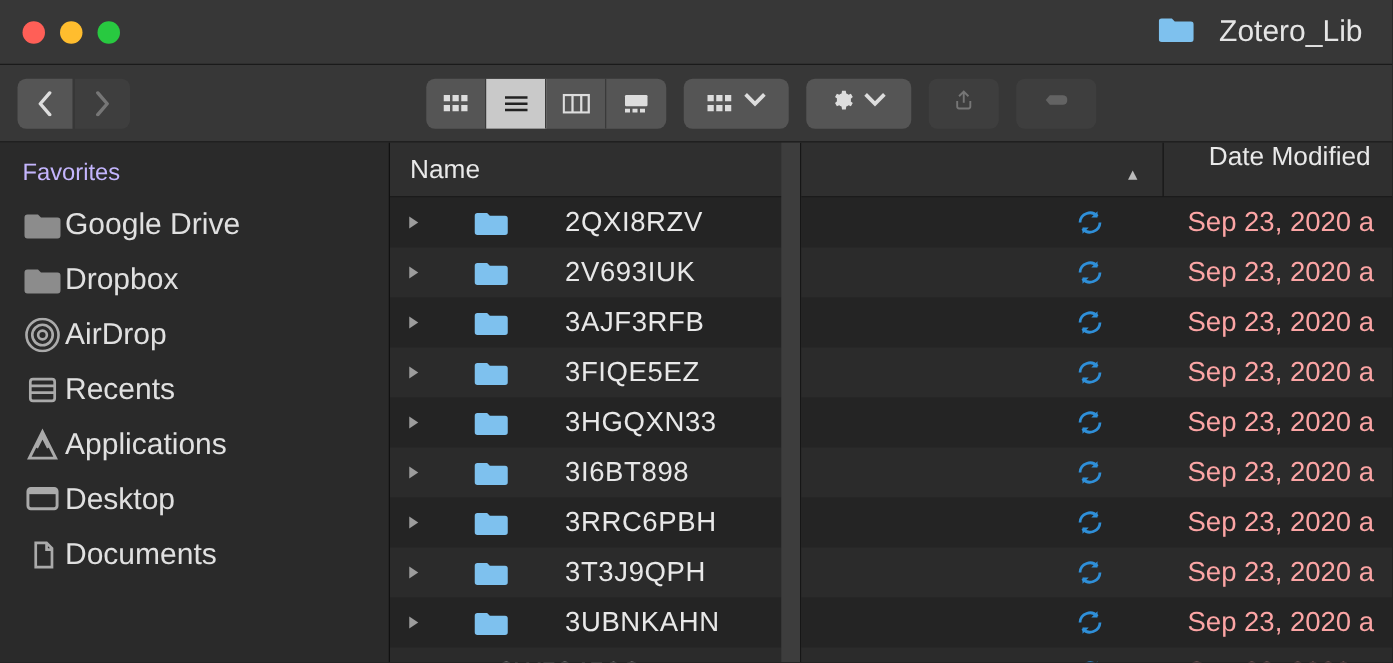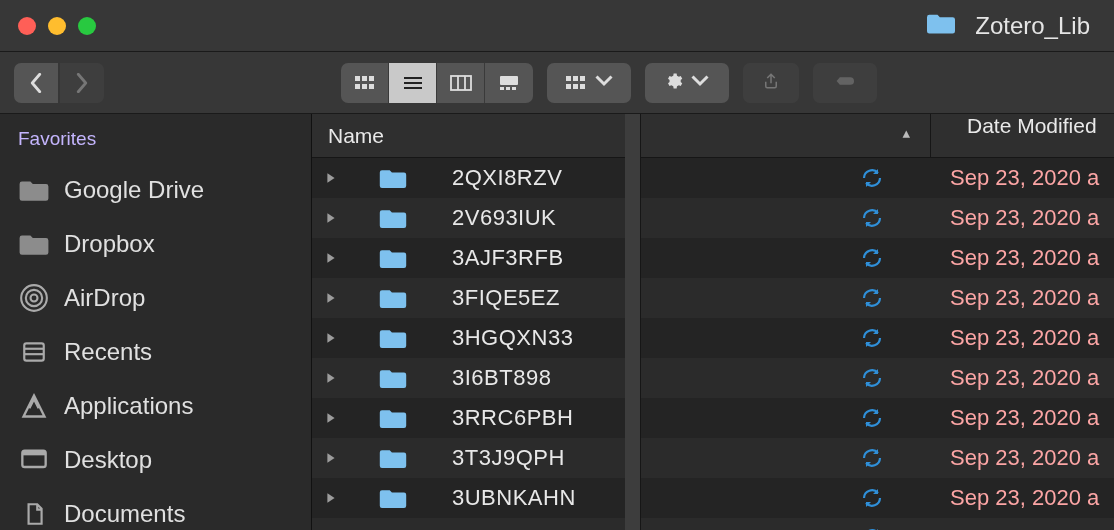--- a/index.html
+++ b/index.html
@@ -27,26 +27,26 @@
     .seg .cell:last-child { border-right: none; }
     .seg .cell.active { background: #c9c9c9; color: #222; }
 
     .drop { width: 84px; gap: 8px; }
     .chev svg, .geari svg, .sharei svg, .tagi svg { width: 18px; height: 18px; }
     .spacer { flex: 1; }
 
     .body { flex: 1; display: flex; overflow: hidden; }
     .sidebar { width: 312px; background: #2a2a2a; padding: 14px 0 0 0; font-size: 24px; color: #e0e0e0; border-right: 1px solid #111; }
     .sb-head { font-size: 19px; color: #c4b5fd; padding: 0 18px 8px 18px; }
-    .sb-item { display: flex; align-items: flex-end; gap: 14px; padding: 8px 18px; cursor: pointer; margin-top: 10px; }
+    .sb-item { display: flex; align-items: flex-end; gap: 2px; padding: 8px 18px; cursor: pointer; }
     .sb-ico { width: 32px; height: 28px; display: flex; align-items: center; justify-content: center; }
 
     .content { flex: 1; display: flex; flex-direction: column; background: #262626; position: relative; }
     .cols { height: 44px; display: flex; align-items: center; background: #2f2f2f; border-bottom: 1px solid #161616; font-size: 21px; color: #e9e9e9; }
-    .col-name { flex: 1; padding-left: 16px; position: relative; display:flex; align-items:flex-start; }
+    .col-name { flex: 1; padding-left: 16px; position: relative; display:flex; align-items:flex-end; }
     .col-sort { margin-left: auto; margin-right: 20px; font-size: 15px; color: #bbb; }
     .col-date { width: 184px; padding-left: 36px; border-left: 1px solid #161616; height:100%; display:flex; align-items:flex-start; }
 
     .rows { flex: 1; overflow: hidden; }
     .row { height: 40px; display: flex; align-items: center; padding-left: 14px; font-size: 22px; gap: 33px; }
     .row:nth-child(even) { background: #2b2b2b; }
     .row:nth-child(odd)  { background: #242424; }
     .disclose { width: 20px; color: #9c9c9c; display:flex; align-items:center; }
     .foldico { width: 34px; display:flex; align-items:center; margin-right: 6px; }
     .fname { flex: 1; color: #e8e8e8; letter-spacing: .5px; }

